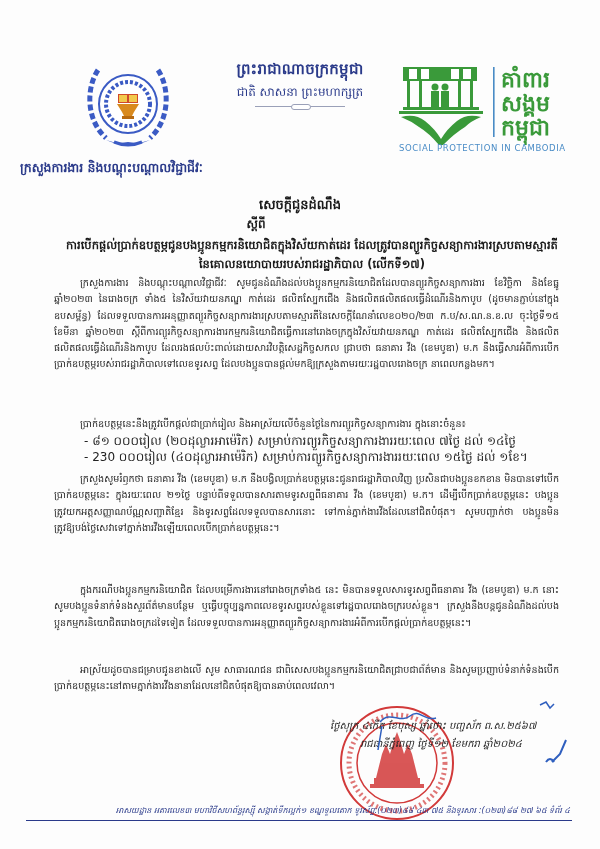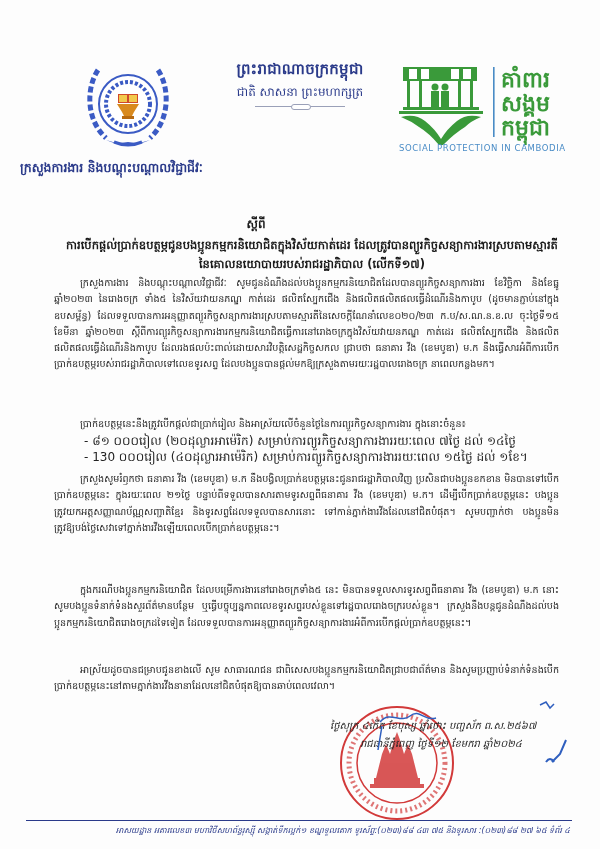--- a/index.html
+++ b/index.html
@@ -36,21 +36,21 @@
   .p4 { top:582px; }
   .p5 { top:662px; }
 
   .date1 { position:absolute; left:330px; top:719px; font-size:10px; font-style:italic; color:#222; white-space:nowrap; }
   .date2 { position:absolute; left:360px; top:737px; font-size:10px; font-style:italic; color:#222; white-space:nowrap; }
 
   .stamp { position:absolute; left:338px; top:704px; width:118px; height:118px; }
   .sig { position:absolute; left:340px; top:700px; width:230px; height:70px; }
 
   .footer-rule { position:absolute; left:26px; top:820px; width:546px; border-top:1.5px solid #2a3a8a; }
-  .footer { position:absolute; left:40px; top:825px; width:530px; text-align:right; font-size:8px; font-style:italic; color:#2a3a8a; white-space:nowrap; }
+  .footer { position:absolute; left:40px; top:805px; width:530px; text-align:right; font-size:8px; font-style:italic; color:#2a3a8a; white-space:nowrap; }
 </style>
 </head>
 <body>
 
 <div class="page">
 
   <div class="kingdom">
     <div class="k1">ព្រះរាជាណាចក្រកម្ពុជា</div>
     <div class="k2">ជាតិ សាសនា ព្រះមហាក្សត្រ</div>
     <div class="orn"></div>
@@ -94,27 +94,28 @@
       <rect x="4" y="48" width="84" height="3"></rect>
       <path d="M6 54 Q20 50 30 58 Q40 66 46 76 Q52 66 62 58 Q72 50 86 54 Q76 58 70 64 Q60 70 48 82 L44 82 Q34 70 24 64 Q16 58 6 54 Z"></path>
     </g>
     <rect x="98" y="4" width="1.6" height="70" fill="#4a8cc6"></rect>
     <text x="106" y="24" font-size="22" font-weight="bold" fill="#3a9a3a" font-family="DejaVu Sans, sans-serif">គាំពារ</text>
     <text x="106" y="48" font-size="22" font-weight="bold" fill="#3a9a3a" font-family="DejaVu Sans, sans-serif">សង្គម</text>
     <text x="106" y="72" font-size="22" font-weight="bold" fill="#3a9a3a" font-family="DejaVu Sans, sans-serif">កម្ពុជា</text>
   </svg>
   <div class="sp-caption">SOCIAL PROTECTION IN CAMBODIA</div>
 
+  <div class="t-notice">សេចក្តីជូនដំណឹង</div>
   <div class="t-about">ស្តីពី</div>
   <div class="t-subj">ការបើកផ្តល់ប្រាក់ឧបត្ថម្ភជូនបងប្អូនកម្មករនិយោជិតក្នុងវិស័យកាត់ដេរ ដែលត្រូវបានព្យួរកិច្ចសន្យាការងារស្របតាមស្មារតីនៃគោលនយោបាយរបស់រាជរដ្ឋាភិបាល (លើកទី១៧)</div>
 
   <div class="body-text indent p1">ក្រសួងការងារ និងបណ្តុះបណ្តាលវិជ្ជាជីវៈ សូមជូនដំណឹងដល់បងប្អូនកម្មករនិយោជិតដែលបានព្យួរកិច្ចសន្យាការងារ ខែវិច្ឆិកា និងខែធ្នូ ឆ្នាំ២០២៣ នៃរោងចក្រ ទាំង៥ នៃវិស័យវាយនភណ្ឌ កាត់ដេរ ផលិតស្បែកជើង និងផលិតផលិតផលធ្វើដំណើរនិងកាបូប (ដូចមានភ្ជាប់នៅក្នុងឧបសម្ព័ន្ធ) ដែលទទួលបានការអនុញ្ញាតព្យួរកិច្ចសន្យាការងារស្របតាមស្មារតីនៃសេចក្តីណែនាំលេខ០២០/២៣ ក.ប/ស.ណ.ន.ខ.ល ចុះថ្ងៃទី១៥ ខែមីនា ឆ្នាំ២០២៣ ស្តីពីការព្យួរកិច្ចសន្យាការងារកម្មករនិយោជិតធ្វើការនៅរោងចក្រក្នុងវិស័យវាយនភណ្ឌ កាត់ដេរ ផលិតស្បែកជើង និងផលិតផលិតផលធ្វើដំណើរនិងកាបូប ដែលរងផលប៉ះពាល់ដោយសារវិបត្តិសេដ្ឋកិច្ចសកល ជ្រាបថា ធនាគារ វីង (ខេមបូឌា) ម.ក នឹងធ្វើសារអំពីការបើកប្រាក់ឧបត្ថម្ភរបស់រាជរដ្ឋាភិបាលទៅលេខទូរសព្ទ ដែលបងប្អូនបានផ្តល់មកឱ្យក្រសួងតាមរយៈរដ្ឋបាលរោងចក្រ នាពេលកន្លងមក។</div>
   <div class="body-text indent p2">ប្រាក់ឧបត្ថម្ភនេះនឹងត្រូវបើកផ្តល់ជាប្រាក់រៀល និងអាស្រ័យលើចំនួនថ្ងៃនៃការព្យួរកិច្ចសន្យាការងារ ក្នុងនោះចំនួន៖</div>
   <div class="li li1">- ៨១ ០០០រៀល (២០ដុល្លារអាម៉េរិក) សម្រាប់ការព្យួរកិច្ចសន្យាការងាររយៈពេល ៧ថ្ងៃ ដល់ ១៤ថ្ងៃ</div>
-  <div class="li li2">- 130 ០០០រៀល (៤០ដុល្លារអាម៉េរិក) សម្រាប់ការព្យួរកិច្ចសន្យាការងាររយៈពេល ១៥ថ្ងៃ ដល់ ១ខែ។</div>
+  <div class="li li2">- 230 ០០០រៀល (៤០ដុល្លារអាម៉េរិក) សម្រាប់ការព្យួរកិច្ចសន្យាការងាររយៈពេល ១៥ថ្ងៃ ដល់ ១ខែ។</div>
   <div class="body-text indent p3">ក្រសួងសូមរំឭកថា ធនាគារ វីង (ខេមបូឌា) ម.ក នឹងបង្វិលប្រាក់ឧបត្ថម្ភនេះជូនរាជរដ្ឋាភិបាលវិញ ប្រសិនជាបងប្អូនខកខាន មិនបានទៅបើកប្រាក់ឧបត្ថម្ភនេះ ក្នុងរយៈពេល ២១ថ្ងៃ បន្ទាប់ពីទទួលបានសារតាមទូរសព្ទពីធនាគារ វីង (ខេមបូឌា) ម.ក។ ដើម្បីបើកប្រាក់ឧបត្ថម្ភនេះ បងប្អូនត្រូវយកអត្តសញ្ញាណប័ណ្ណសញ្ជាតិខ្មែរ និងទូរសព្ទដែលទទួលបានសារនោះ ទៅកាន់ភ្នាក់ងារវីងដែលនៅជិតបំផុត។ សូមបញ្ជាក់ថា បងប្អូនមិនត្រូវឱ្យបង់ថ្លៃសេវាទៅភ្នាក់ងារវីងឡើយពេលបើកប្រាក់ឧបត្ថម្ភនេះ។</div>
   <div class="body-text indent p4">ក្នុងករណីបងប្អូនកម្មករនិយោជិត ដែលបម្រើការងារនៅរោងចក្រទាំង៥ នេះ មិនបានទទួលសារទូរសព្ទពីធនាគារ វីង (ខេមបូឌា) ម.ក នោះសូមបងប្អូនទំនាក់ទំនងសួរព័ត៌មានបន្ថែម ឬធ្វើបច្ចុប្បន្នភាពលេខទូរសព្ទរបស់ខ្លួនទៅរដ្ឋបាលរោងចក្ររបស់ខ្លួន។ ក្រសួងនឹងបន្តជូនដំណឹងដល់បងប្អូនកម្មករនិយោជិតរោងចក្រដទៃទៀត ដែលទទួលបានការអនុញ្ញាតព្យួរកិច្ចសន្យាការងារអំពីការបើកផ្តល់ប្រាក់ឧបត្ថម្ភនេះ។</div>
   <div class="body-text indent p5">អាស្រ័យដូចបានជម្រាបជូនខាងលើ សូម សាធារណជន ជាពិសេសបងប្អូនកម្មករនិយោជិតជ្រាបជាព័ត៌មាន និងសូមប្រញាប់ទំនាក់ទំនងបើកប្រាក់ឧបត្ថម្ភនេះនៅតាមភ្នាក់ងារវីងនានាដែលនៅជិតបំផុតឱ្យបានឆាប់ពេលវេលា។</div>
 
   <svg class="stamp" viewBox="0 0 118 118">
     <circle cx="59" cy="59" r="56" fill="none" stroke="#d23a3a" stroke-width="2"></circle>
     <circle cx="59" cy="59" r="40" fill="none" stroke="#d23a3a" stroke-width="1.5"></circle>
     <circle cx="59" cy="59" r="48" fill="none" stroke="#d23a3a" stroke-width="5" stroke-dasharray="2 3" opacity="0.7"></circle>
     <g fill="#d23a3a" opacity="0.85">
       <path d="M38 74 L44 50 L48 40 L52 50 L56 36 L59 28 L62 36 L66 50 L70 40 L74 50 L80 74 Z"></path>

